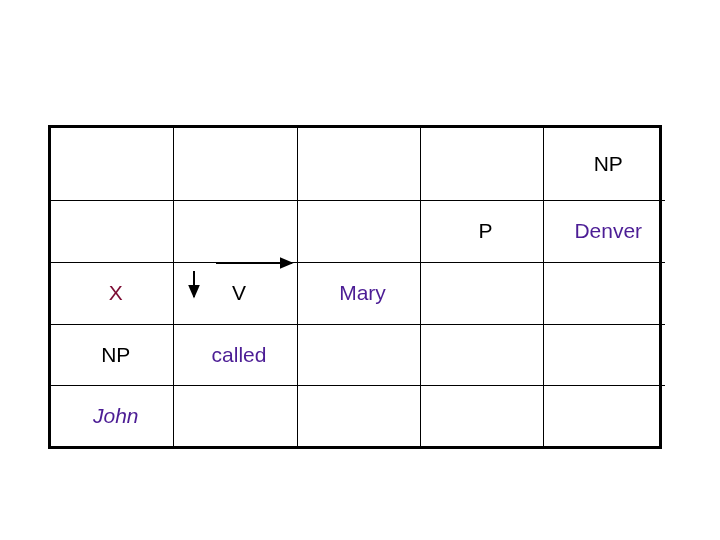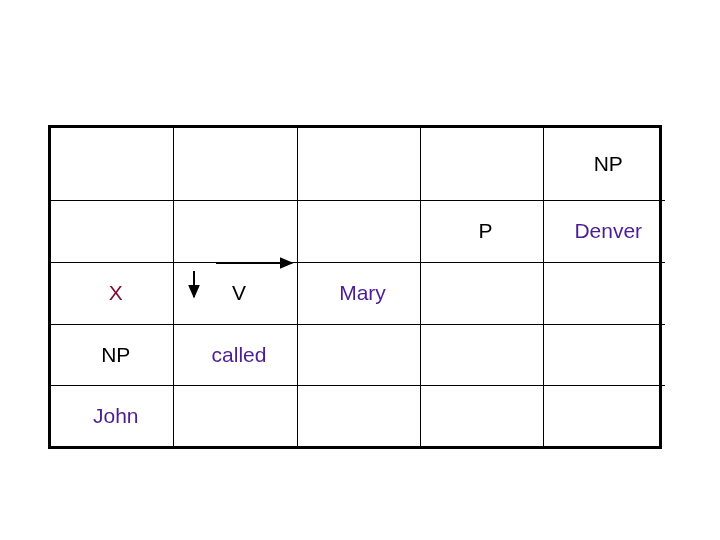--- a/index.html
+++ b/index.html
@@ -76,21 +76,21 @@
   col.col-2 { width: 123px; }
   col.col-3 { width: 123px; }
   col.col-4 { width: 122px; }
 
   
   tr.row-0 { height: 62px; }
   tr.row-1 { height: 53px; }
   tr.row-2 { height: 52px; }
   tr.row-3 { height: 53px; }
   tr.row-4 { height: 52px; }
-  tr.row-5 { height: 52px; }
+  tr.row-5 { height: 52px; font-style: italic; }
 
   
   #arrow-layer {
     position: absolute;
     left: 0;
     top: 0;
     width: 720px;
     height: 540px;
     pointer-events: none;
   }

